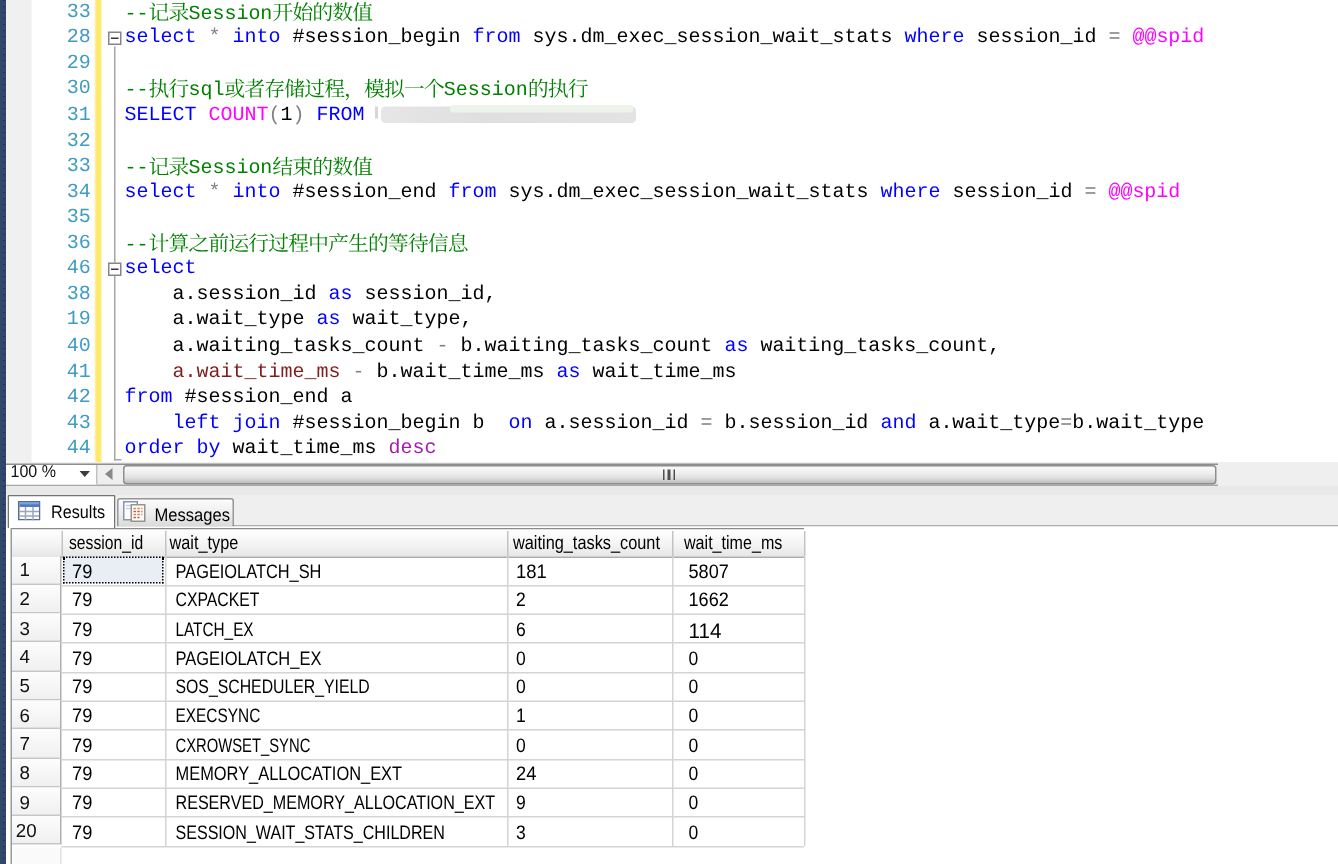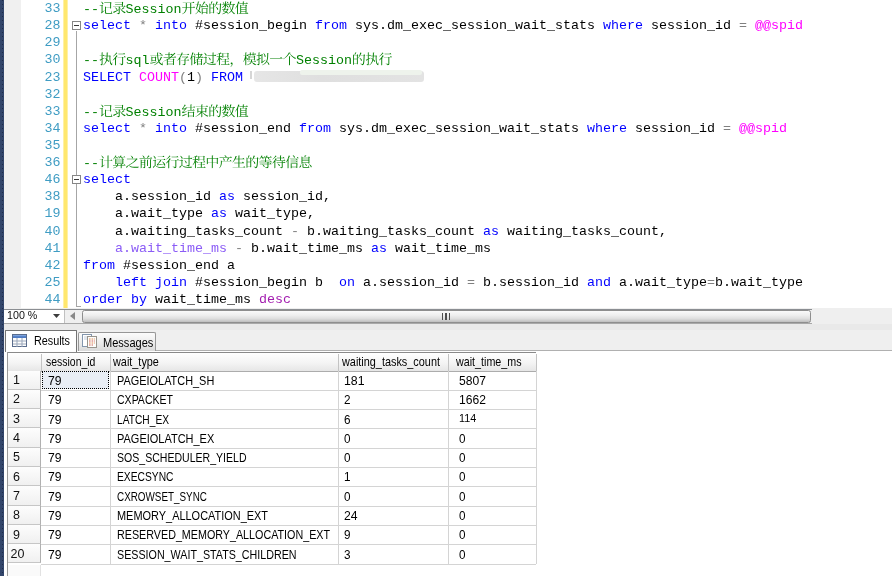--- a/index.html
+++ b/index.html
@@ -8,46 +8,46 @@
 </style></head><body>
 <div class="abs" style="left:0;top:0;width:892px;height:308.5px;background:#ffffff"></div>
 <div class="abs" style="left:3.5px;top:0;width:17.5px;height:308.5px;background:#f0f0f0"></div>
 <div class="abs" style="left:63.2px;top:0;width:5.2px;height:307.7px;background:linear-gradient(90deg,#fff6c0,#ffe76e 30%,#ffe76e 70%,#fff6c0)"></div>
 <div class="abs" style="left:76px;top:31px;width:1px;height:275.5px;background:#a6a6a6"></div>
 <div class="abs" style="left:76px;top:305.5px;width:4.5px;height:1px;background:#a6a6a6"></div>
 <div class="ln" style="top:0.0px">33</div>
 <div class="ln" style="top:17.1px">28</div>
 <div class="ln" style="top:34.2px">29</div>
 <div class="ln" style="top:51.4px">30</div>
-<div class="ln" style="top:68.5px">23</div>
+<div class="ln" style="top:68.5px">31</div>
 <div class="ln" style="top:85.6px">32</div>
 <div class="ln" style="top:102.7px">33</div>
 <div class="ln" style="top:119.8px">34</div>
 <div class="ln" style="top:137.0px">35</div>
 <div class="ln" style="top:154.1px">36</div>
 <div class="ln" style="top:171.2px">46</div>
 <div class="ln" style="top:188.3px">38</div>
 <div class="ln" style="top:205.4px">19</div>
 <div class="ln" style="top:222.6px">40</div>
 <div class="ln" style="top:239.7px">41</div>
 <div class="ln" style="top:256.8px">42</div>
-<div class="ln" style="top:273.9px">25</div>
+<div class="ln" style="top:273.9px">43</div>
 <div class="ln" style="top:291.0px">44</div>
 <div class="abs" style="left:71.5px;top:21.3px;width:9px;height:9px;background:#fff;border:1px solid #868686;box-sizing:border-box"></div>
 <div class="abs" style="left:73.5px;top:25.3px;width:5px;height:1px;background:#3a3a3a"></div>
 <div class="abs" style="left:71.5px;top:175.4px;width:9px;height:9px;background:#fff;border:1px solid #868686;box-sizing:border-box"></div>
 <div class="abs" style="left:73.5px;top:179.4px;width:5px;height:1px;background:#3a3a3a"></div>
 <div class="cl" style="top:17.1px"><span style="color:#0000ff">select</span><span style="color:#000000"> </span><span style="color:#808080">*</span><span style="color:#000000"> </span><span style="color:#0000ff">into</span><span style="color:#000000"> #session_begin </span><span style="color:#0000ff">from</span><span style="color:#000000"> sys.dm_exec_session_wait_stats </span><span style="color:#0000ff">where</span><span style="color:#000000"> session_id </span><span style="color:#808080">=</span><span style="color:#000000"> </span><span style="color:#ff00ff">@@spid</span></div>
 <div class="cl" style="top:68.5px"><span style="color:#0000ff">SELECT</span><span style="color:#000000"> </span><span style="color:#ff00ff">COUNT</span><span style="color:#808080">(</span><span style="color:#000000">1</span><span style="color:#808080">)</span><span style="color:#000000"> </span><span style="color:#0000ff">FROM</span><span style="color:#000000"> </span></div>
 <div class="cl" style="top:119.8px"><span style="color:#0000ff">select</span><span style="color:#000000"> </span><span style="color:#808080">*</span><span style="color:#000000"> </span><span style="color:#0000ff">into</span><span style="color:#000000"> #session_end </span><span style="color:#0000ff">from</span><span style="color:#000000"> sys.dm_exec_session_wait_stats </span><span style="color:#0000ff">where</span><span style="color:#000000"> session_id </span><span style="color:#808080">=</span><span style="color:#000000"> </span><span style="color:#ff00ff">@@spid</span></div>
 <div class="cl" style="top:171.2px"><span style="color:#0000ff">select</span></div>
 <div class="cl" style="top:188.3px"><span style="color:#000000">    a.session_id </span><span style="color:#0000ff">as</span><span style="color:#000000"> session_id,</span></div>
 <div class="cl" style="top:205.4px"><span style="color:#000000">    a.wait_type </span><span style="color:#0000ff">as</span><span style="color:#000000"> wait_type,</span></div>
 <div class="cl" style="top:222.6px"><span style="color:#000000">    a.waiting_tasks_count </span><span style="color:#808080">-</span><span style="color:#000000"> b.waiting_tasks_count </span><span style="color:#0000ff">as</span><span style="color:#000000"> waiting_tasks_count,</span></div>
-<div class="cl" style="top:239.7px"><span style="color:#8b5cf6">    a.wait_time_ms </span><span style="color:#808080">-</span><span style="color:#000000"> b.wait_time_ms </span><span style="color:#0000ff">as</span><span style="color:#000000"> wait_time_ms</span></div>
+<div class="cl" style="top:239.7px"><span style="color:#7f1d1d">    a.wait_time_ms </span><span style="color:#808080">-</span><span style="color:#000000"> b.wait_time_ms </span><span style="color:#0000ff">as</span><span style="color:#000000"> wait_time_ms</span></div>
 <div class="cl" style="top:256.8px"><span style="color:#0000ff">from</span><span style="color:#000000"> #session_end a</span></div>
 <div class="cl" style="top:273.9px"><span style="color:#000000">    </span><span style="color:#0000ff">left join</span><span style="color:#000000"> #session_begin b  </span><span style="color:#0000ff">on</span><span style="color:#000000"> a.session_id </span><span style="color:#808080">=</span><span style="color:#000000"> b.session_id </span><span style="color:#0000ff">and</span><span style="color:#000000"> a.wait_type</span><span style="color:#808080">=</span><span style="color:#000000">b.wait_type</span></div>
 <div class="cl" style="top:291.0px"><span style="color:#0000ff">order by</span><span style="color:#000000"> wait_time_ms </span><span style="color:#a21caf">desc</span></div>
 <svg style="position:absolute;left:83px;top:0.0px;width:169px;height:17px;overflow:visible" viewBox="0 0 169 17">
     <text x="0.0" y="12.6" font-family="Liberation Mono" font-size="13.33" fill="#008000" xml:space="preserve">--</text>
     <path transform="translate(16.0,13.1) scale(0.01390,-0.01390)" fill="#008000" d="M137 836 126 829C173 782 236 702 255 642C328 596 373 746 137 836ZM252 527C271 531 284 538 288 545L222 600L189 565H45L54 535H188V93C188 74 183 68 153 52L197 -29C206 -24 218 -13 223 5C298 78 366 150 401 188L393 200L252 103ZM433 474V29C433 -31 457 -46 555 -46H711C924 -46 963 -38 963 -4C963 9 955 16 930 24L928 172H915C902 103 889 48 880 28C875 19 869 15 855 13C834 11 782 11 712 11H561C504 11 497 17 497 39V413H805V336H815C837 336 869 351 870 357V712C892 716 909 724 916 732L833 797L795 755H373L382 725H805V443H509L433 476Z"></path>
     <path transform="translate(29.3,13.1) scale(0.01390,-0.01390)" fill="#008000" d="M179 410 169 401C221 363 287 294 307 240C380 196 422 345 179 410ZM870 538 821 479H755L767 750C785 752 793 755 800 763L727 823L693 785H169L178 756H700L694 634H198L207 604H692L686 479H42L51 449H465V256C291 175 125 102 54 76L116 1C124 6 131 16 132 28C274 110 383 178 465 231V20C465 6 460 1 441 1C420 1 313 8 313 8V-8C361 -12 387 -21 403 -31C416 -42 423 -60 424 -80C518 -70 530 -33 530 18V413C602 186 738 69 900 -13C910 18 931 39 957 44L959 54C857 90 748 145 663 233C730 269 801 317 843 353C865 347 873 351 881 360L797 412C765 367 703 300 647 250C599 304 559 369 532 449H933C947 449 956 454 959 465C925 497 870 538 870 538Z"></path>
     <text x="42.6" y="12.6" font-family="Liberation Mono" font-size="13.33" fill="#008000" xml:space="preserve">Session</text>
     <path transform="translate(98.6,13.1) scale(0.01390,-0.01390)" fill="#008000" d="M832 811 785 753H78L87 723H305V434V415H39L47 386H304C297 207 248 58 40 -62L51 -76C308 30 364 202 372 386H622V-76H633C668 -76 690 -59 690 -53V386H945C959 386 968 391 971 402C939 434 886 477 886 477L840 415H690V723H891C905 723 915 728 917 739C884 770 832 811 832 811ZM373 436V723H622V415H373Z"></path>
     <path transform="translate(111.9,13.1) scale(0.01390,-0.01390)" fill="#008000" d="M761 668 749 659C789 620 834 564 864 507C722 498 586 490 501 488C582 571 670 693 718 779C739 778 751 787 755 796L651 837C620 743 533 572 465 499C457 492 439 487 439 487L479 403C486 406 492 412 498 423C648 443 783 468 875 486C886 461 895 437 898 414C973 356 1025 537 761 668ZM279 798C307 798 315 808 319 820L218 843C209 786 190 699 167 608H38L47 578H160C132 467 100 353 75 286C125 253 184 208 237 161C191 73 125 -3 32 -64L43 -78C148 -24 222 45 275 125C315 86 350 46 371 10C430 -24 475 61 309 182C369 297 394 431 409 570C431 572 440 574 447 583L375 649L337 608H232C252 681 268 748 279 798ZM554 37V295H834V37ZM493 356V-75H502C534 -75 554 -60 554 -56V7H834V-65H844C873 -65 896 -51 896 -46V290C917 294 928 299 934 307L862 363L830 324H566ZM133 282C164 366 197 476 224 578H344C332 447 310 322 262 212C227 235 184 258 133 282Z"></path>
@@ -204,21 +204,21 @@
 <div class="abs" style="left:117px;top:372.9px;font-size:13.0px;color:#000;transform:scaleX(0.840);transform-origin:0 0;white-space:pre">PAGEIOLATCH_SH</div>
 <div class="abs" style="left:344px;top:372.9px;font-size:13.0px;color:#000;transform:scaleX(0.946);transform-origin:0 0;white-space:pre">181</div>
 <div class="abs" style="left:458.5px;top:372.9px;font-size:13.0px;color:#000;transform:scaleX(0.930);transform-origin:0 0;white-space:pre">5807</div>
 <div class="abs" style="left:48px;top:392.2px;font-size:13.0px;color:#000;transform:scaleX(0.937);transform-origin:0 0;white-space:pre">79</div>
 <div class="abs" style="left:117px;top:392.2px;font-size:13.0px;color:#000;transform:scaleX(0.810);transform-origin:0 0;white-space:pre">CXPACKET</div>
 <div class="abs" style="left:344px;top:392.2px;font-size:13.0px;color:#000;transform:scaleX(0.900);transform-origin:0 0;white-space:pre">2</div>
 <div class="abs" style="left:458.5px;top:392.2px;font-size:13.0px;color:#000;transform:scaleX(0.930);transform-origin:0 0;white-space:pre">1662</div>
 <div class="abs" style="left:48px;top:411.5px;font-size:13.0px;color:#000;transform:scaleX(0.937);transform-origin:0 0;white-space:pre">79</div>
 <div class="abs" style="left:117px;top:411.5px;font-size:13.0px;color:#000;transform:scaleX(0.786);transform-origin:0 0;white-space:pre">LATCH_EX</div>
 <div class="abs" style="left:344px;top:411.5px;font-size:13.0px;color:#000;transform:scaleX(0.900);transform-origin:0 0;white-space:pre">6</div>
-<div class="abs" style="left:458.5px;top:411.5px;font-size:11px;color:#000;transform:scaleX(0.981);transform-origin:0 0;white-space:pre">114</div>
+<div class="abs" style="left:458.5px;top:411.5px;font-size:14px;color:#000;transform:scaleX(0.981);transform-origin:0 0;white-space:pre">114</div>
 <div class="abs" style="left:48px;top:430.8px;font-size:13.0px;color:#000;transform:scaleX(0.937);transform-origin:0 0;white-space:pre">79</div>
 <div class="abs" style="left:117px;top:430.8px;font-size:13.0px;color:#000;transform:scaleX(0.845);transform-origin:0 0;white-space:pre">PAGEIOLATCH_EX</div>
 <div class="abs" style="left:344px;top:430.8px;font-size:13.0px;color:#000;transform:scaleX(0.900);transform-origin:0 0;white-space:pre">0</div>
 <div class="abs" style="left:458.5px;top:430.8px;font-size:13.0px;color:#000;transform:scaleX(0.900);transform-origin:0 0;white-space:pre">0</div>
 <div class="abs" style="left:48px;top:450.1px;font-size:13.0px;color:#000;transform:scaleX(0.937);transform-origin:0 0;white-space:pre">79</div>
 <div class="abs" style="left:117px;top:450.1px;font-size:13.0px;color:#000;transform:scaleX(0.811);transform-origin:0 0;white-space:pre">SOS_SCHEDULER_YIELD</div>
 <div class="abs" style="left:344px;top:450.1px;font-size:13.0px;color:#000;transform:scaleX(0.900);transform-origin:0 0;white-space:pre">0</div>
 <div class="abs" style="left:458.5px;top:450.1px;font-size:13.0px;color:#000;transform:scaleX(0.900);transform-origin:0 0;white-space:pre">0</div>
 <div class="abs" style="left:48px;top:469.4px;font-size:13.0px;color:#000;transform:scaleX(0.937);transform-origin:0 0;white-space:pre">79</div>
 <div class="abs" style="left:117px;top:469.4px;font-size:13.0px;color:#000;transform:scaleX(0.790);transform-origin:0 0;white-space:pre">EXECSYNC</div>

